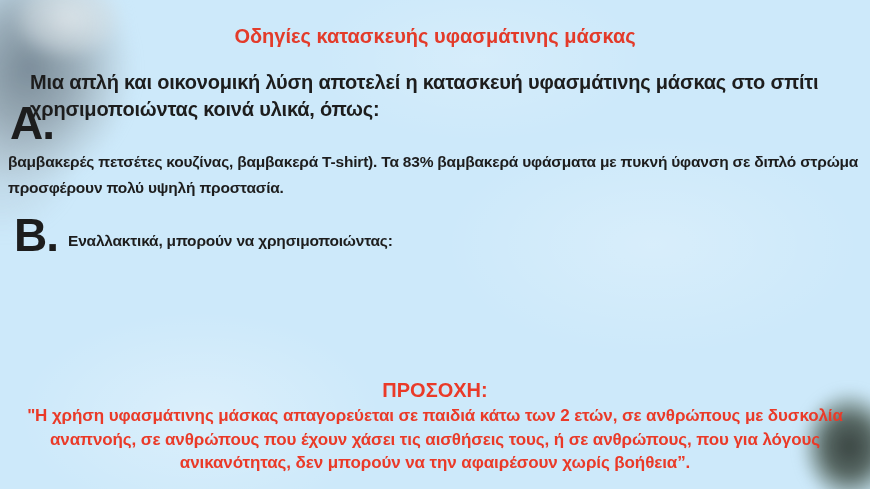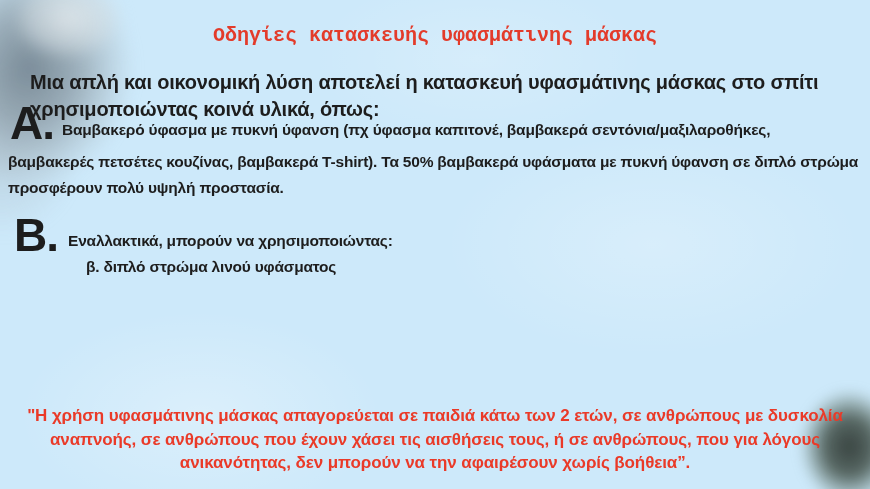--- a/index.html
+++ b/index.html
@@ -43,21 +43,20 @@
       radial-gradient(ellipse 62px 72px at 48% 45%, rgba(48,58,54,0.95) 0%, rgba(66,80,72,0.85) 38%, rgba(100,120,110,0.45) 62%, rgba(140,170,160,0) 80%),
       radial-gradient(circle 14px at 62% 30%, rgba(170,190,180,0.25) 0%, rgba(170,190,180,0) 90%),
       radial-gradient(circle 10px at 35% 60%, rgba(170,190,180,0.2) 0%, rgba(170,190,180,0) 90%);
     filter:blur(6px);
   }
   .title{
     position:absolute;left:0;top:24px;width:100%;
     margin:0;text-align:center;
     font-size:20px;line-height:24px;
     color:var(--accent);
-    font-family:Liberation Mono, monospace;
   }
   .intro{
     position:absolute;left:14px;top:53px;width:802px;
     margin:16px;font-size:20px;line-height:27px;
     letter-spacing:-0.2px;
   }
   .letter{position:absolute;font-size:46px;line-height:46px;letter-spacing:-1px;}
   .letter-a{left:10px;top:100px;}
   .letter-b{left:14px;top:212px;}
   .a-lead{
@@ -94,25 +93,24 @@
 <div class="slide">
 
   <div class="blob blob-topleft"></div>
   <div class="blob blob-bottomright"></div>
 
   <h1 class="title">Οδηγίες κατασκευής υφασμάτινης μάσκας</h1>
 
   <p class="intro">Μια απλή και οικονομική λύση αποτελεί η κατασκευή υφασμάτινης μάσκας στο σπίτι χρησιμοποιώντας κοινά υλικά, όπως:</p>
 
   <div class="letter letter-a">Α.</div>
-  <div class="a-lead">Βαμβακερό ύφασμα με πυκνή ύφανση (πχ ύφασμα καπιτονέ, βαμβακερά σεντόνια/μαξιλαροθήκες,</div>
-  <div class="a-body">βαμβακερές πετσέτες κουζίνας, βαμβακερά T-shirt). Τα 50% βαμβακερά υφάσματα με πυκνή ύφανση σε διπλό στρώμα προσφέρουν πολύ υψηλή προστασία.</div>
+  <div class="a-body">βαμβακερές πετσέτες κουζίνας, βαμβακερά T-shirt). Τα 83% βαμβακερά υφάσματα με πυκνή ύφανση σε διπλό στρώμα προσφέρουν πολύ υψηλή προστασία.</div>
 
   <div class="letter letter-b">Β.</div>
   <div class="b-lead">Εναλλακτικά, μπορούν να χρησιμοποιώντας:</div>
 
   <div class="alt-list">
-    <div class="list-item">β. διπλό στρώμα λινού υφάσματος</div>
   </div>
 
+  <div class="warn-heading">ΠΡΟΣΟΧΗ:</div>
   <div class="warn-text">"Η χρήση υφασμάτινης μάσκας απαγορεύεται σε παιδιά κάτω των 2 ετών, σε ανθρώπους με δυσκολία αναπνοής, σε ανθρώπους που έχουν χάσει τις αισθήσεις τους, ή σε ανθρώπους, που για λόγους ανικανότητας, δεν μπορούν να την αφαιρέσουν χωρίς βοήθεια”.</div>
 
 </div>
 
 </body></html>

